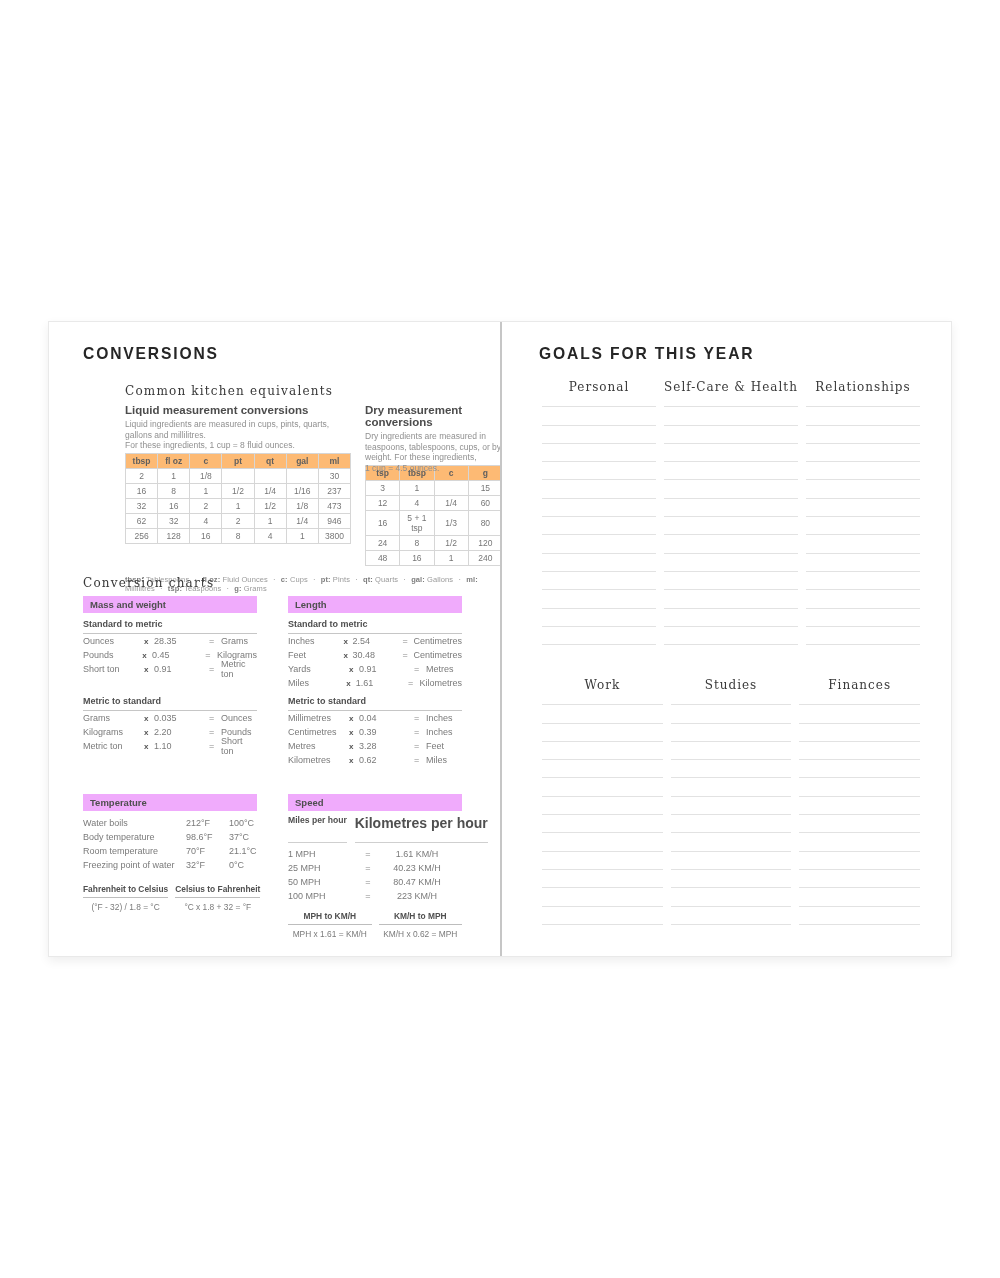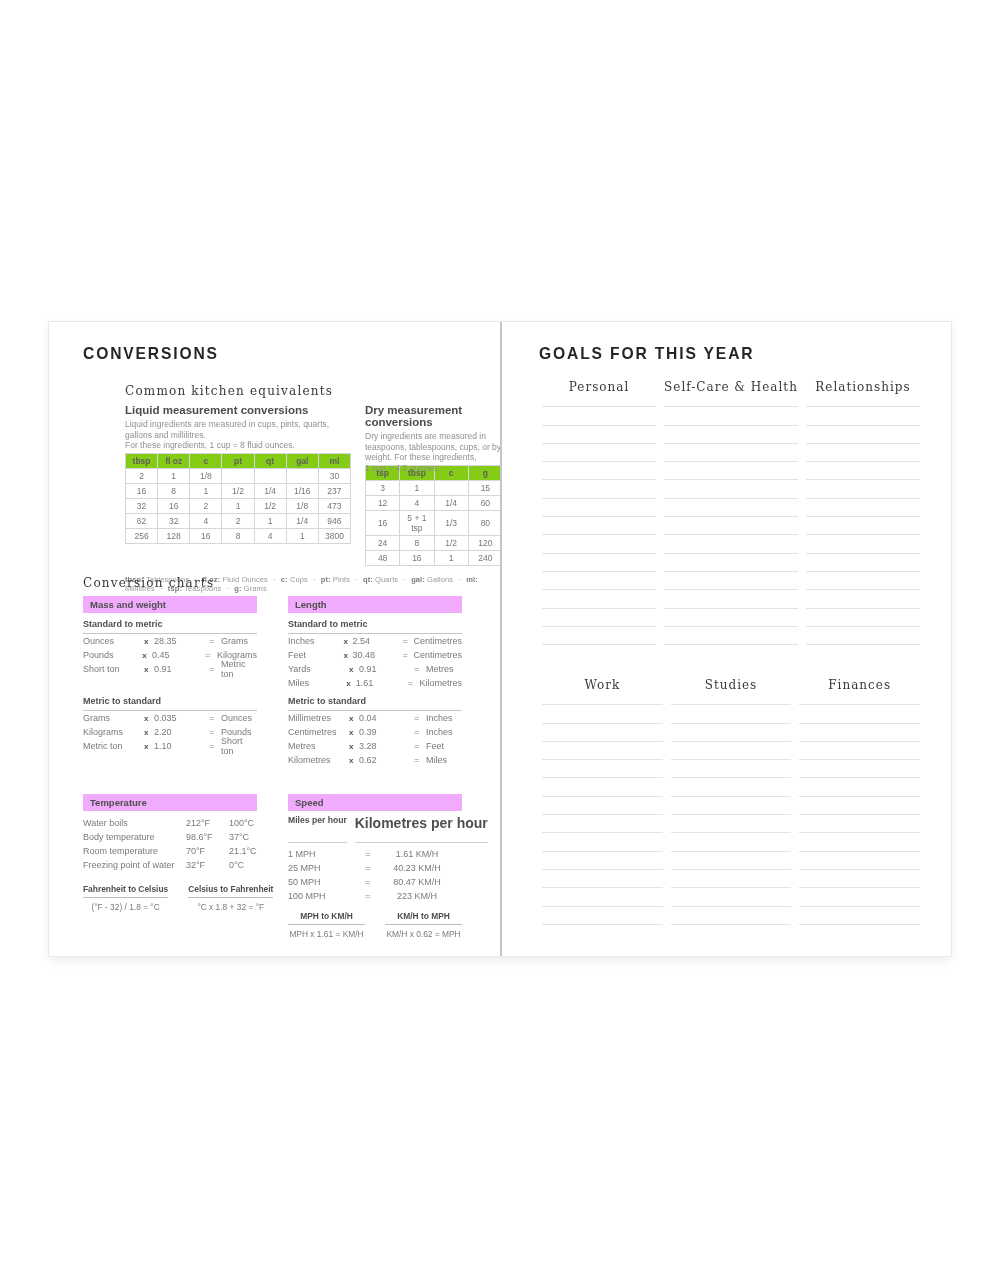--- a/index.html
+++ b/index.html
@@ -19,21 +19,21 @@
 
   
   .kitchen { position:absolute; left:34px; top:62px; width:384px;margin-left:42px; }
   .cols { display:flex; margin-top:6px; }
   .col-liquid { width:226px; margin-right:14px; }
   .col-dry { width:138px; }
   .sub-head { font-size:11.5px; font-weight:bold; color:#4c4c4c; margin-bottom:3px; }
   .desc { font-size:8.5px; line-height:10.5px; color:#909090; height:34px; }
   table { border-collapse:collapse; width:100%; font-size:8.5px; color:#767676; table-layout:fixed; }
   th,td { border:1px solid #d6d6d6; text-align:center; padding:2px 1px; height:13px; }
-  th { background:#84cc16; font-weight:bold; color:#5f5f5f; }
+  th { background:#fdba74; font-weight:bold; color:#5f5f5f; }
   .legend { margin-top:9px; font-size:7.5px; color:#9a9a9a; letter-spacing:.1px; }
   .lg-abbr { font-weight:bold; color:#7e7e7e; }
   .lg-sep { padding:0 3px; }
 
   
   .charts-head { position:absolute; left:34px; top:254px; }
   .sec { position:absolute; width:174px; }
   .sec-mass   { left:34px;  top:274px; }
   .sec-length { left:239px; top:274px; }
   .sec-temp   { left:34px;  top:472px; }
@@ -48,21 +48,21 @@
   .cr-f { width:55px; }
   .cr-eq { width:12px; color:#8a8a8a; }
   .cr-to { flex:1; }
 
   
   .temp-rows { margin-top:5px; }
   .temp-row { display:flex; font-size:9px; color:#7a7a7a; height:14px; align-items:center; }
   .tr-label { width:103px; }
   .tr-f { width:43px; }
   .tr-c { flex:1; }
-  .formula-table { display:flex; gap:20px; margin-top:12px; }
+  .formula-table { display:flex; gap:7px; margin-top:12px; }
   .f-col { flex:1; text-align:center; }
   .f-head { font-size:8.4px; font-weight:bold; color:#4f4f4f; padding-bottom:3px; border-bottom:1px solid #bdbdbd; white-space:nowrap; }
   .f-body { font-size:8.4px; color:#7a7a7a; padding-top:4px; white-space:nowrap; }
 
   
   .speed-heads { display:flex; margin-top:4px; gap:8px; }
   .s-h1 { width:76px; text-align:center; font-size:8.6px; font-weight:bold; color:#4f4f4f;
           padding-bottom:3px; border-bottom:1px solid #cfcfcf; white-space:nowrap; }
   .s-h2 { flex:1; text-align:center; font-size:14px; font-weight:bold; color:#4f4f4f;
           padding-bottom:11px; border-bottom:1px solid #cfcfcf; white-space:nowrap; }

